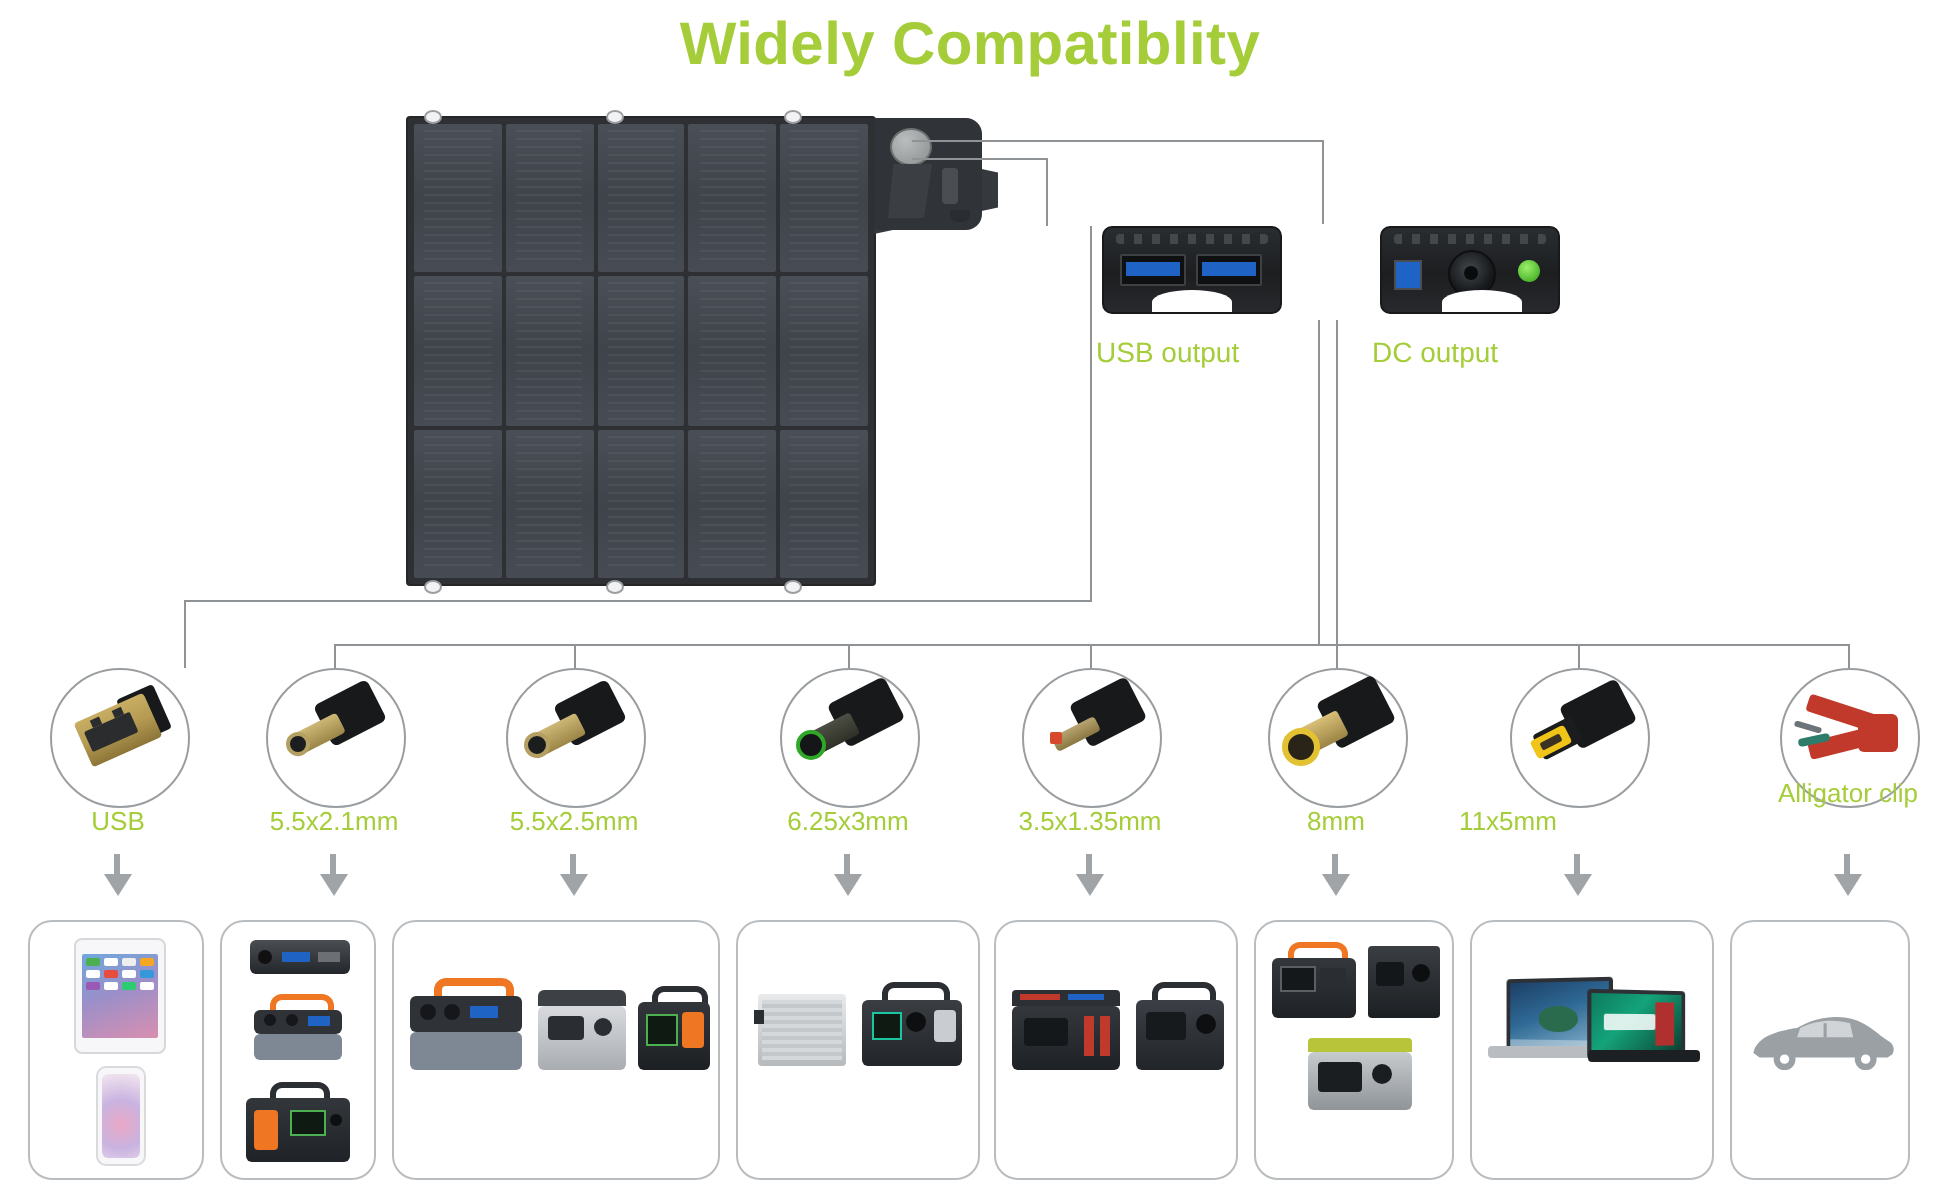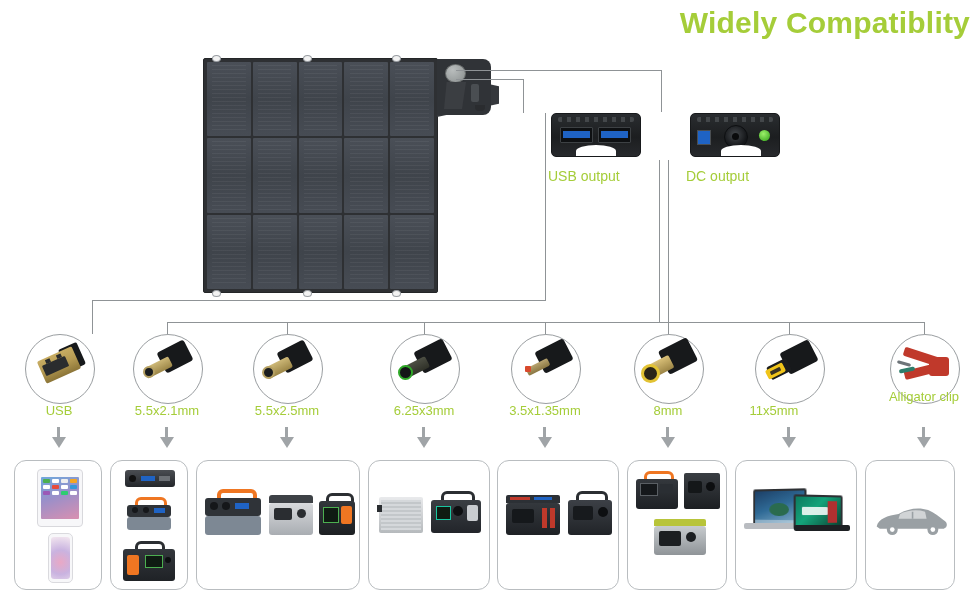--- a/index.html
+++ b/index.html
@@ -17,21 +17,21 @@
     background: #ffffff;
     overflow: hidden;
   }
 
   
   #page-title {
     position: absolute;
     left: 0;
     top: 6px;
     width: 970px;
-    text-align: right;
+    text-align: center;
     font-size: 30px;
     font-weight: bold;
     color: #a5cd39;
     letter-spacing: 0.2px;
   }
 
   
   #solar-panel {
     position: absolute;
     left: 203px;
@@ -546,21 +546,21 @@
   <div class="conn-label" style="left:668px;top:403px;">8mm</div>
 
   <div class="connector" style="left:755px;top:334px;">
     <div class="art">
       <div class="plug-body" style="left:27px;top:10px;width:32px;height:24px;background:#17191b;"></div>
       <div class="plug-barrel" style="left:12px;top:27px;width:22px;height:14px;background:#1a1c1e;"></div>
       <div style="position:absolute;left:10px;top:31px;width:19px;height:10px;background:#f0c419;border-radius:2px;transform:rotate(-27deg);"></div>
       <div style="position:absolute;left:14px;top:34px;width:11px;height:4px;background:#3a3323;border-radius:1px;transform:rotate(-27deg);"></div>
     </div>
   </div>
-  <div class="conn-label" style="left:774px;top:403px;text-align:right;">11x5mm</div>
+  <div class="conn-label" style="left:754px;top:403px;text-align:right;">11x5mm</div>
 
   <div class="connector" style="left:890px;top:334px;">
     <div class="art">
       <div class="gator" style="left:12px;top:18px;width:42px;height:9px;transform:rotate(18deg);"></div>
       <div class="gator" style="left:13px;top:31px;width:42px;height:9px;transform:rotate(-14deg);"></div>
       <div class="gator" style="left:38px;top:22px;width:20px;height:19px;border-radius:3px;"></div>
       <div style="position:absolute;left:8px;top:33px;width:16px;height:4px;background:#2e7d6b;transform:rotate(-12deg);border-radius:2px;"></div>
       <div style="position:absolute;left:6px;top:27px;width:14px;height:3px;background:#6d7479;transform:rotate(16deg);border-radius:2px;"></div>
     </div>
   </div>

